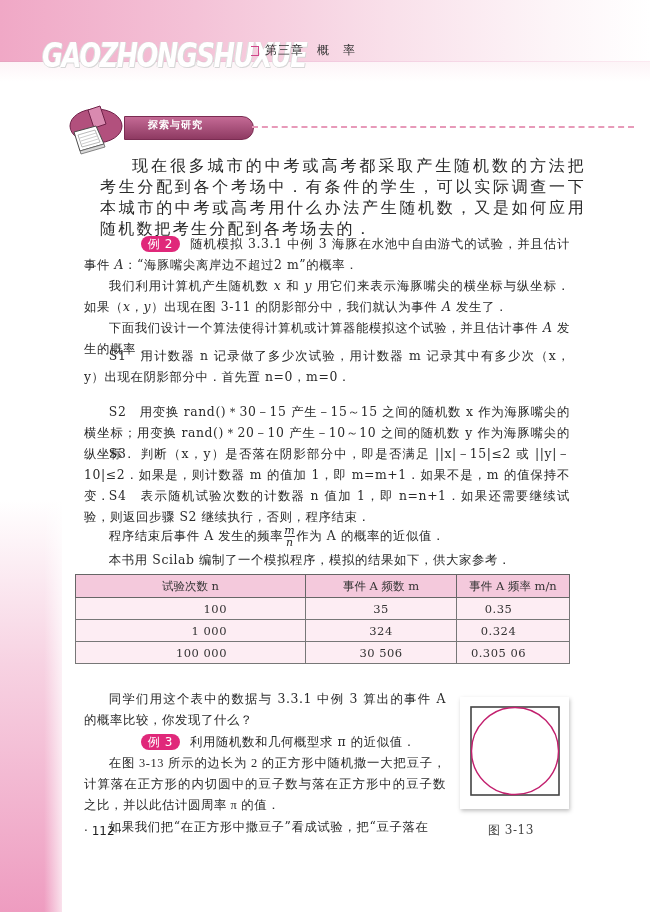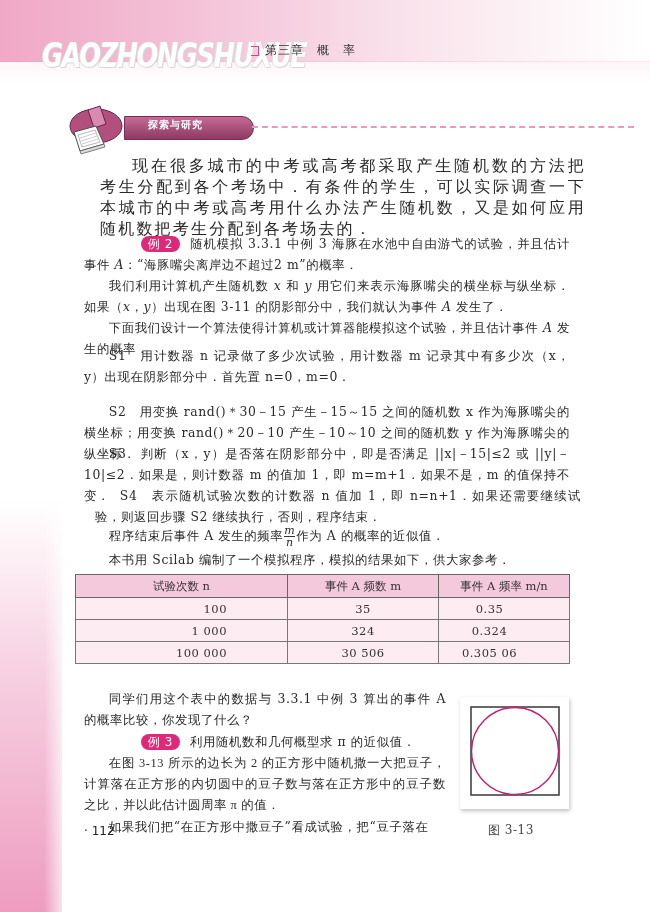--- a/index.html
+++ b/index.html
@@ -95,21 +95,21 @@
     font-size:11.5px; color:#333;
   }
   .data-table th {
     background:#f4c9dc; font-weight:normal; height:20px;
     border:1px solid #666; text-align:center;
   }
   .data-table td {
     background:#fdedf3; height:19px; border:1px solid #777;
     letter-spacing:0.5px;
   }
-  .c1 { width:150px; text-align:right; padding-right:60px; }
+  .c1 { width:150px; text-align:right; padding-right:78px; }
   .c2 { width:148px; text-align:center; }
   .c3 { text-align:center; padding-right:30px; }
 
   
   .figure-box {
     position:absolute; left:460px; top:697px; width:109px; height:112px;
     background:#fff; box-shadow:1px 2px 4px rgba(0,0,0,0.25);
   }
   .figure-caption {
     position:absolute; left:488px; top:822px;
@@ -159,21 +159,21 @@
   <span>我们利用计算机产生随机数 </span><i class="v">x</i><span> 和 </span><i class="v">y</i><span> 用它们来表示海豚嘴尖的横坐标与纵坐标．如果（</span><i class="v">x</i><span>，</span><i class="v">y</i><span>）出现在图 3-11 的阴影部分中，我们就认为事件 </span><i class="v">A</i><span> 发生了．</span>
 </div>
 
 <div class="text indent" style="left:84px; top:317px; width:486px;">
   <span>下面我们设计一个算法使得计算机或计算器能模拟这个试验，并且估计事件 </span><i class="v">A</i><span> 发生的概率．</span>
 </div>
 
 <div class="text indent" style="left:84px; top:345px; width:486px;">S1　用计数器 n 记录做了多少次试验，用计数器 m 记录其中有多少次（x，y）出现在阴影部分中．首先置 n=0，m=0．</div>
 <div class="text indent" style="left:84px; top:401px; width:486px;">S2　用变换 rand()＊30－15 产生－15～15 之间的随机数 x 作为海豚嘴尖的横坐标；用变换 rand()＊20－10 产生－10～10 之间的随机数 y 作为海豚嘴尖的纵坐标．</div>
 <div class="text indent" style="left:84px; top:443px; width:486px;">S3　判断（x，y）是否落在阴影部分中，即是否满足 ||x|－15|≤2 或 ||y|－10|≤2．如果是，则计数器 m 的值加 1，即 m=m+1．如果不是，m 的值保持不变．</div>
-<div class="text indent" style="left:84px; top:485px; width:486px;margin-left:11px;">S4　表示随机试验次数的计数器 n 值加 1，即 n=n+1．如果还需要继续试验，则返回步骤 S2 继续执行，否则，程序结束．</div>
+<div class="text indent" style="left:84px; top:485px; width:486px;">S4　表示随机试验次数的计数器 n 值加 1，即 n=n+1．如果还需要继续试验，则返回步骤 S2 继续执行，否则，程序结束．</div>
 
 <div class="text indent" style="left:84px; top:525px; width:486px;">
   <span>程序结束后事件 A 发生的频率</span><span class="frac"><span class="num">m</span><span>n</span></span><span>作为 A 的概率的近似值．</span>
 </div>
 
 <div class="text indent" style="left:84px; top:549px; width:486px;">本书用 Scilab 编制了一个模拟程序，模拟的结果如下，供大家参考．</div>
 
 <table class="data-table">
   <thead>
     <tr>

